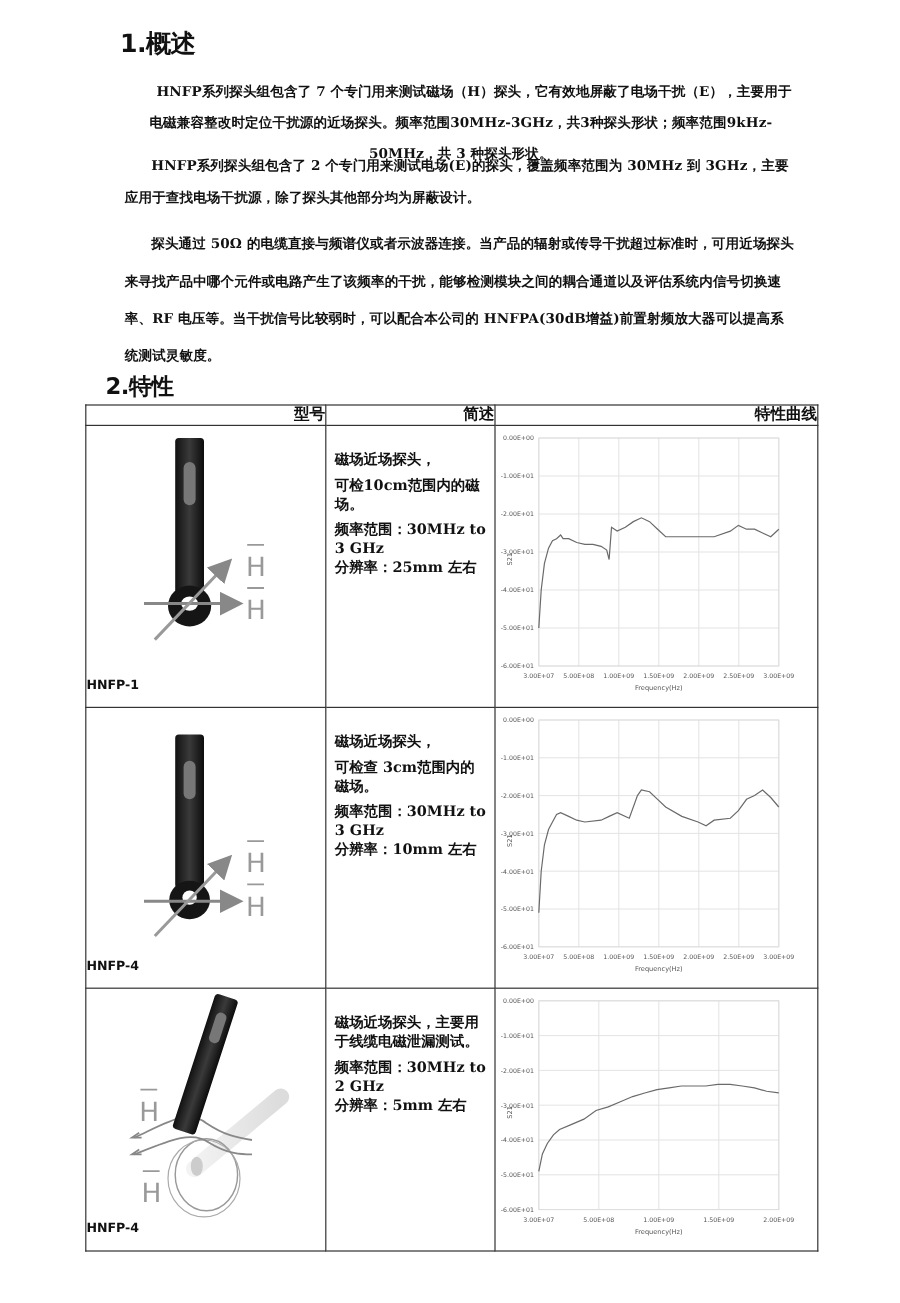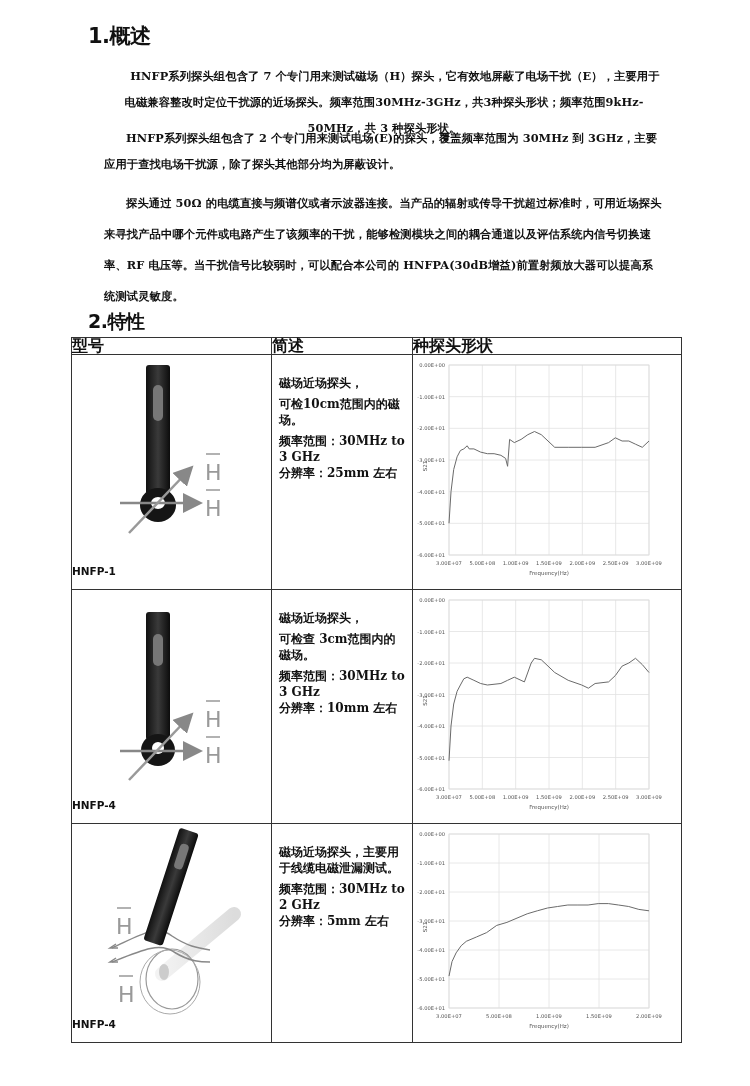--- a/index.html
+++ b/index.html
@@ -1,32 +1,32 @@
 <!DOCTYPE html>
 <html><head>
 <meta charset="utf-8">
 <style>
   html, body { margin: 0; padding: 0; background: #ffffff; }
   body { width: 750px; height: 1086px; position: relative; overflow: hidden;
          font-family: "DejaVu Serif", "Liberation Serif", serif; color: #111; }
-  .h1 { position: absolute; left: 88px; top: 22px; font-family: "DejaVu Sans", "Liberation Sans", sans-serif;
+  .h1 { position: absolute; left: 100px; top: 22px; font-family: "DejaVu Sans", "Liberation Sans", sans-serif;
         font-weight: bold; font-size: 21px; letter-spacing: -0.5px; }
   .h2 { position: absolute; left: 88px; top: 309px; font-family: "DejaVu Sans", "Liberation Sans", sans-serif;
         font-weight: bold; font-size: 19px; letter-spacing: -0.5px; }
   .para { position: absolute; left: 104px; width: 560px; font-size: 11.3px; font-weight: bold;
           line-height: 26px; text-indent: 25px; letter-spacing: 0.1px; }
   .p1 { top: 63px; left: 104px; text-indent: 22px; text-align: center; }
   .p2 { top: 125px; text-indent: 22px; }
   .p3 { top: 188px; line-height: 31px; text-indent: 22px; }
 
   table.spec { position: absolute; left: 71px; top: 337px; width: 610px; border-collapse: collapse;
                table-layout: fixed; }
   table.spec td, table.spec th { border: 1.5px solid #333; padding: 0; vertical-align: top; }
   table.spec th { height: 16px; font-family: "DejaVu Sans", "Liberation Sans", sans-serif;
-                  font-size: 16px; font-weight: bold; text-align: left; line-height: 16px; }
+                  font-size: 13px; font-weight: bold; text-align: right; line-height: 16px; }
   .col-model { width: 200px; }
   .col-desc { width: 141px; }
   .col-chart { width: 269px; }
 
   .model-cell { position: relative; }
   .probe-img { position: absolute; left: 0; top: 0; width: 200px; height: 205px; }
   .model-label { position: absolute; left: 0; right: 0; bottom: 12px; text-align: left;
                  font-family: "DejaVu Sans", "Liberation Sans", sans-serif; font-weight: bold; font-size: 10.5px; }
 
   .desc { padding: 20px 6px 0 7px; font-size: 12px; font-weight: bold; line-height: 16px; }
@@ -52,21 +52,21 @@
 <table class="spec">
   <colgroup>
       <col class="col-model">
       <col class="col-desc">
       <col class="col-chart">
     </colgroup>
   <thead>
     <tr>
       <th>型号</th>
       <th>简述</th>
-      <th>种探头形状</th>
+      <th>特性曲线</th>
     </tr>
   </thead>
   <tbody>
 
     <tr class="row1">
       <td class="model-cell">
         <svg class="probe-img" viewBox="0 0 200 205">
           <defs>
             <linearGradient id="shaft" x1="0" x2="1">
                 <stop offset="0" stop-color="#111"></stop>

